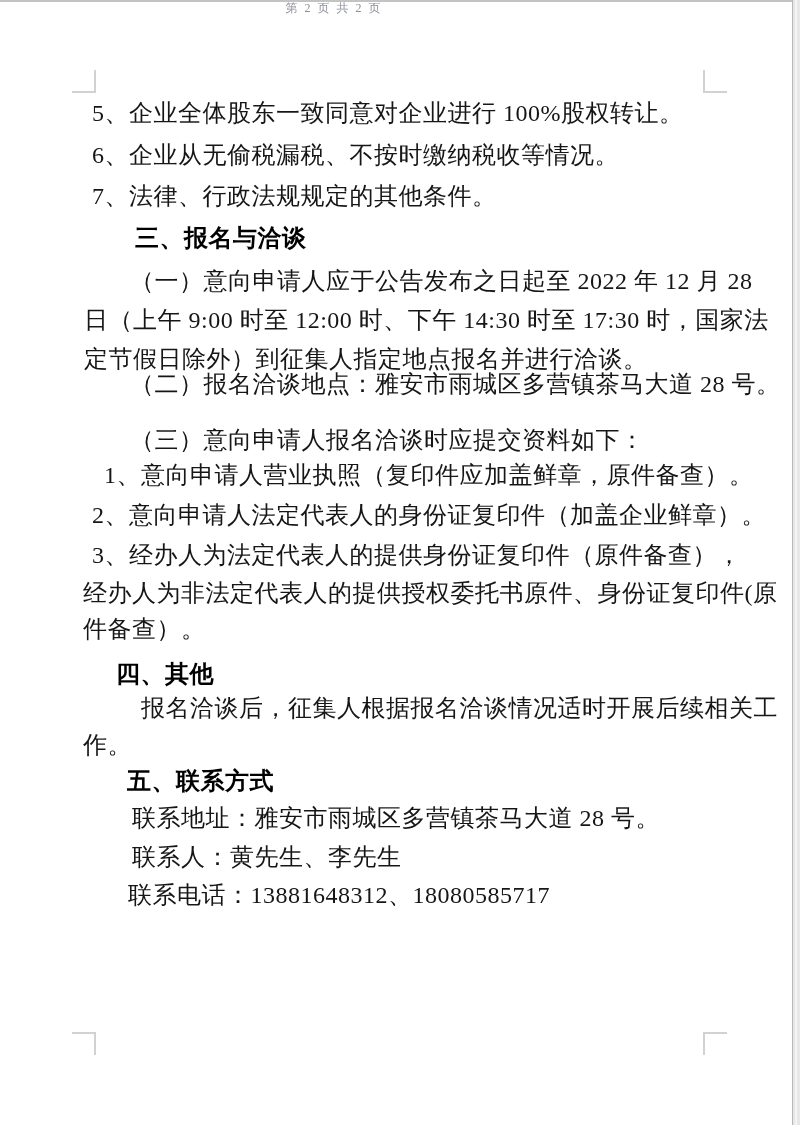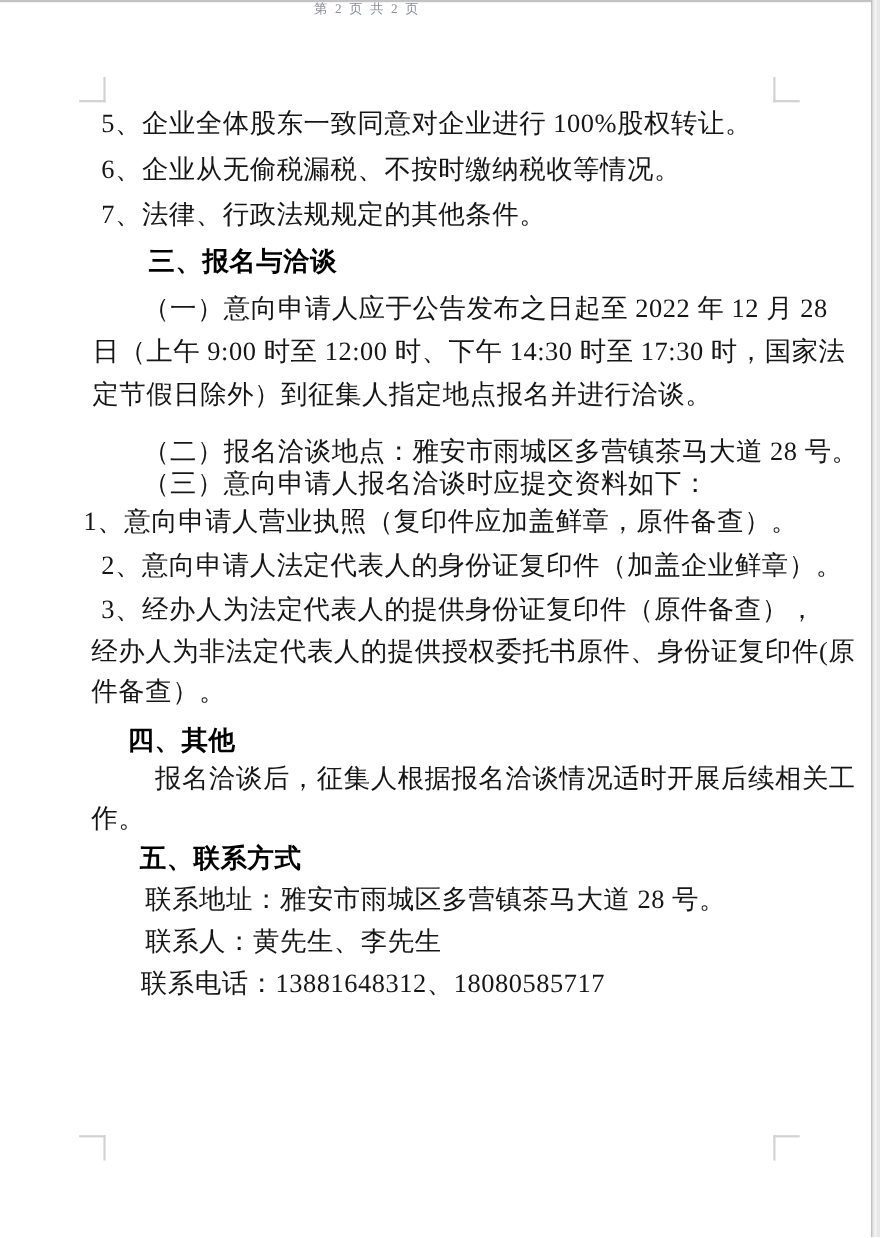--- a/index.html
+++ b/index.html
@@ -69,24 +69,24 @@
   <div class="line" style="left:92px;  top:100px;">5、企业全体股东一致同意对企业进行 100%股权转让。</div>
   <div class="line" style="left:92px;  top:142px;">6、企业从无偷税漏税、不按时缴纳税收等情况。</div>
   <div class="line" style="left:92px;  top:183px;">7、法律、行政法规规定的其他条件。</div>
 
   <div class="line heading" style="left:135px; top:225px;text-align:center;">三、报名与洽谈</div>
 
   <div class="line" style="left:130px; top:268px;">（一）意向申请人应于公告发布之日起至 2022 年 12 月 28</div>
   <div class="line" style="left:84px;  top:307px;">日（上午 9:00 时至 12:00 时、下午 14:30 时至 17:30 时，国家法</div>
   <div class="line" style="left:84px;  top:346px;">定节假日除外）到征集人指定地点报名并进行洽谈。</div>
 
-  <div class="line" style="left:130px; top:398px;">（二）报名洽谈地点：雅安市雨城区多营镇茶马大道 28 号。</div>
+  <div class="line" style="left:130px; top:371px;">（二）报名洽谈地点：雅安市雨城区多营镇茶马大道 28 号。</div>
   <div class="line" style="left:130px; top:427px;">（三）意向申请人报名洽谈时应提交资料如下：</div>
 
-  <div class="line" style="left:76px;  top:462px;text-align:center;">1、意向申请人营业执照（复印件应加盖鲜章，原件备查）。</div>
+  <div class="line" style="left:104px;  top:462px;text-align:center;">1、意向申请人营业执照（复印件应加盖鲜章，原件备查）。</div>
   <div class="line" style="left:92px;  top:502px;">2、意向申请人法定代表人的身份证复印件（加盖企业鲜章）。</div>
   <div class="line" style="left:92px;  top:542px;">3、经办人为法定代表人的提供身份证复印件（原件备查），</div>
   <div class="line" style="left:83px;  top:580px;">经办人为非法定代表人的提供授权委托书原件、身份证复印件(原</div>
   <div class="line" style="left:83px;  top:616px;">件备查）。</div>
 
   <div class="line heading" style="left:116px; top:661px;">四、其他</div>
 
   <div class="line" style="left:141px; top:695px;">报名洽谈后，征集人根据报名洽谈情况适时开展后续相关工</div>
   <div class="line" style="left:83px;  top:732px;">作。</div>
 

